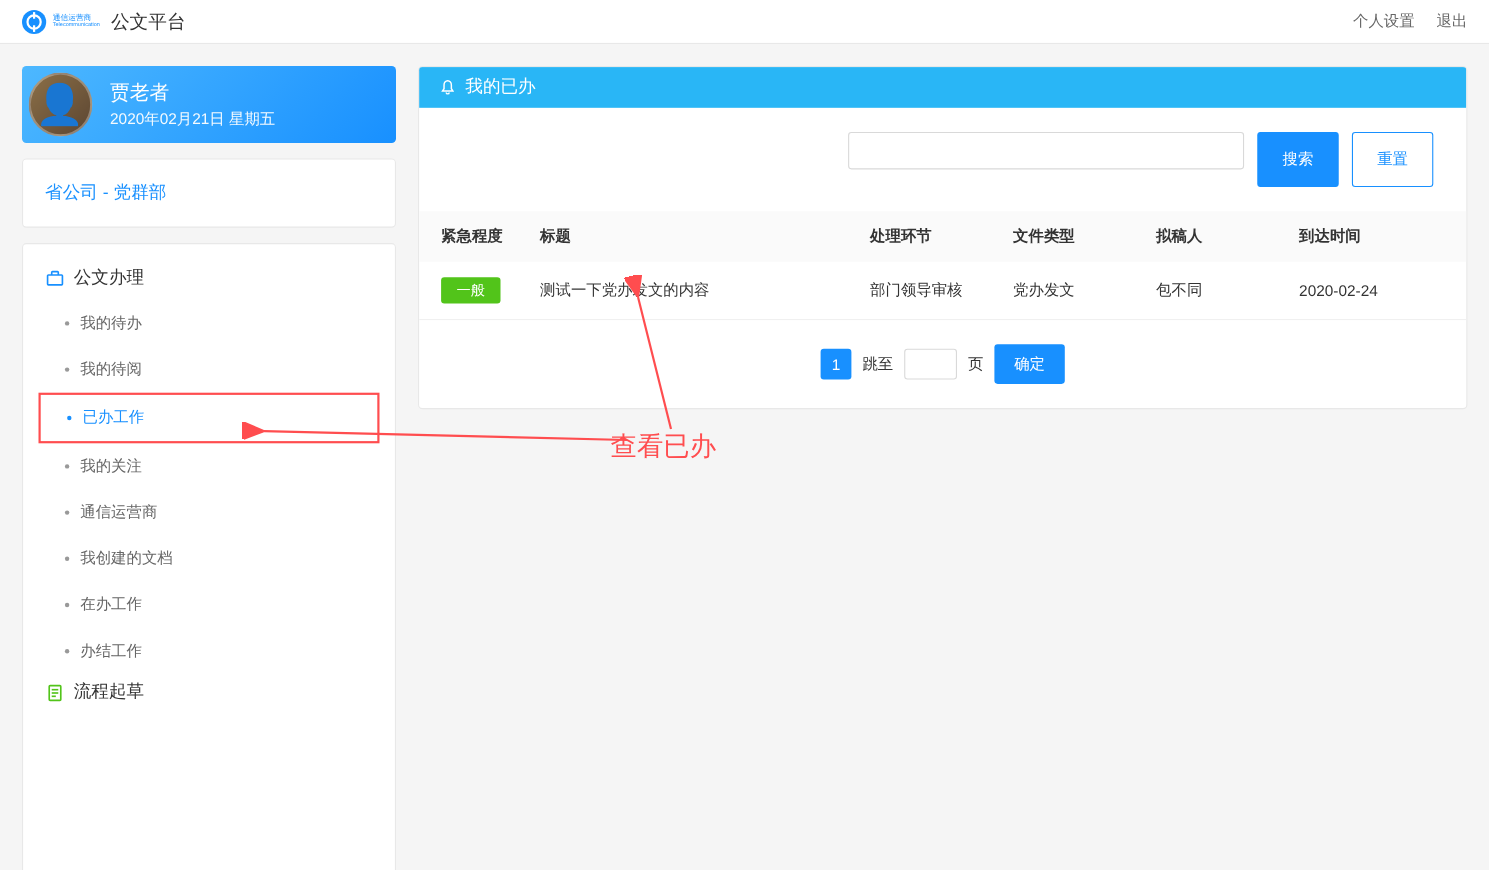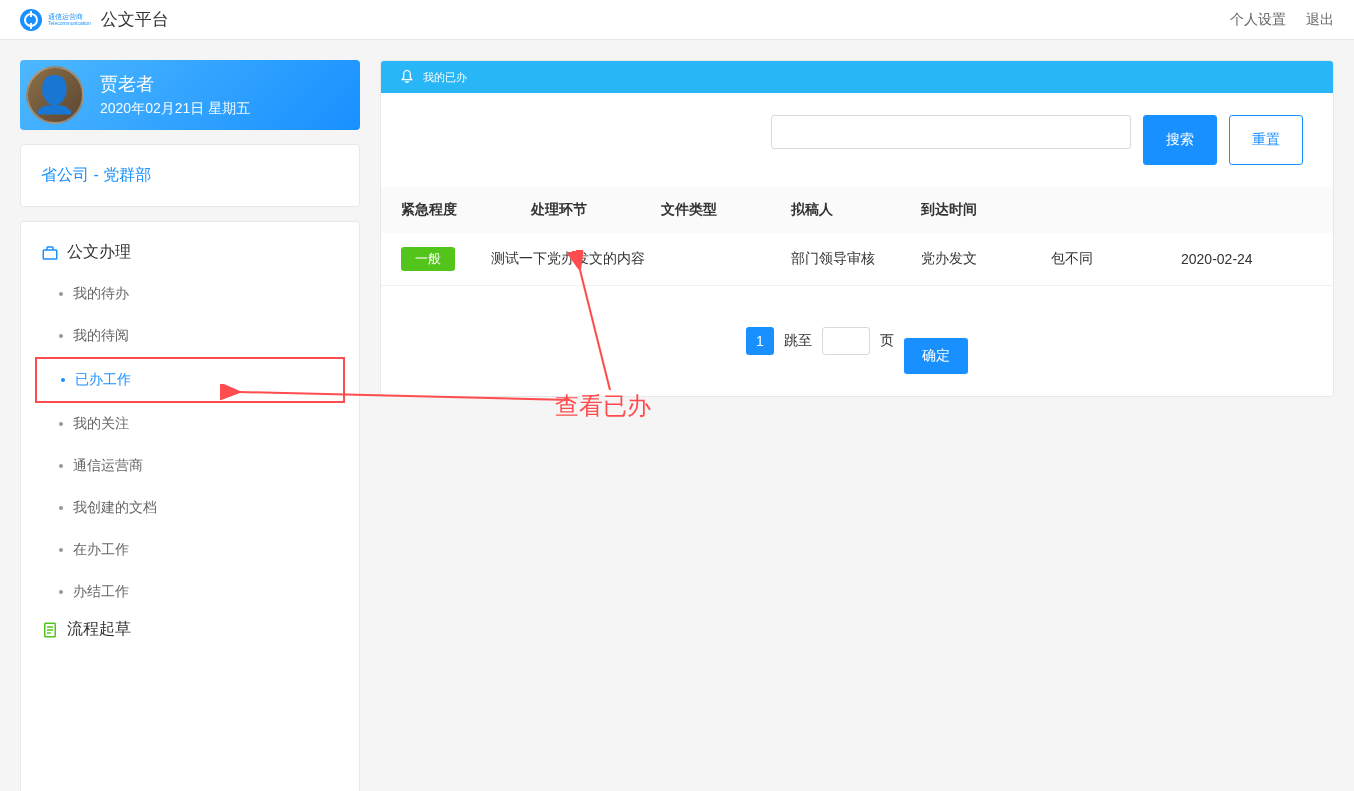--- a/index.html
+++ b/index.html
@@ -39,21 +39,21 @@
     .nav-section { padding: 6px 20px 10px 20px; display: flex; align-items: center; gap: 8px; font-size: 16px; color: #333; }
     .nav-icon { width: 18px; height: 18px; flex-shrink: 0; }
     .nav-items { padding: 0 14px; }
     .nav-item { padding: 12px 10px 12px 24px; color: #666; cursor: pointer; display: flex; align-items: center; gap: 10px; font-size: 14px; }
     .nav-item-dot { width: 4px; height: 4px; border-radius: 50%; background: #999; flex-shrink: 0; }
     .nav-item.active { border: 2px solid #ff4d4f; color: #1890ff; }
     .nav-item.active .nav-item-dot { background: #1890ff; }
     
     
     .panel { background: #fff; border-radius: 4px; border: 1px solid #e8e8e8; overflow: hidden; }
-    .panel-header { background: #29b6f6; color: #fff; padding: 8px 18px; display: flex; align-items: center; gap: 8px; font-size: 11px; }
+    .panel-header { background: #29b6f6; color: #fff; padding: 8px 18px; display: flex; align-items: center; gap: 8px; font-size: 16px; }
     .bell-icon { width: 16px; height: 16px; }
     .panel-body { padding: 0; }
     
     
     .search-bar { display: flex; gap: 12px; padding: 22px 30px; justify-content: flex-end; }
     .search-input { width: 360px; height: 34px; border: 1px solid #d9d9d9; border-radius: 3px; padding: 0 10px; }
     .btn { height: 50px; padding: 0 22px; border-radius: 3px; border: 1px solid; cursor: pointer; font-size: 14px; }
     .btn-primary { background: #1890ff; border-color: #1890ff; color: #fff; }
     .btn-default { background: #fff; border-color: #1890ff; color: #1890ff; }
     
@@ -66,21 +66,21 @@
     .col-stage { width: 130px; margin-left: 40px; }
     .col-type { width: 130px; }
     .col-author { width: 130px; }
     .col-date { width: 130px; }
     .urgency-badge { display: inline-block; padding: 3px 14px; background: #52c41a; color: #fff; border-radius: 3px; font-size: 13px; }
     
     
     .pagination { display: flex; align-items: center; justify-content: center; gap: 10px; padding: 22px; }
     .page-num { width: 28px; height: 28px; background: #1890ff; color: #fff; border-radius: 3px; display: flex; align-items: center; justify-content: center; font-size: 14px; }
     .page-input { width: 48px; height: 28px; border: 1px solid #d9d9d9; border-radius: 3px; text-align: center; }
-    .page-confirm { height: 36px; padding: 0 18px; background: #1890ff; color: #fff; border: none; border-radius: 3px; cursor: pointer; font-size: 14px; margin-top: 30px; }
+    .page-confirm { height: 36px; padding: 0 18px; background: #1890ff; color: #fff; border: none; border-radius: 3px; cursor: pointer; font-size: 14px; }
     .page-label { color: #333; }
     
     
     .annotation { position: absolute; pointer-events: none; z-index: 10; }
     .annotation-arrow { stroke: #ff4d4f; fill: #ff4d4f; }
     .annotation-text { color: #ff4d4f; font-size: 24px; position: absolute; }
     .wrapper { position: relative; }
   </style>
 </head>
 <body>
@@ -183,20 +183,21 @@
       <div class="panel-body">
         <div class="search-bar">
           <input class="search-input" type="text" style="">
           <button class="btn btn-primary">搜索</button>
           <button class="btn btn-default">重置</button>
         </div>
 
         <div class="table">
           <div class="table-head">
             <div class="col-urgency">紧急程度</div>
+            <div class="col-title">标题</div>
             <div class="col-stage">处理环节</div>
             <div class="col-type">文件类型</div>
             <div class="col-author">拟稿人</div>
             <div class="col-date">到达时间</div>
           </div>
           <div class="table-row">
             <div class="col-urgency"><span class="urgency-badge">一般</span></div>
             <div class="col-title">测试一下党办发文的内容</div>
             <div class="col-stage">部门领导审核</div>
             <div class="col-type">党办发文</div>

